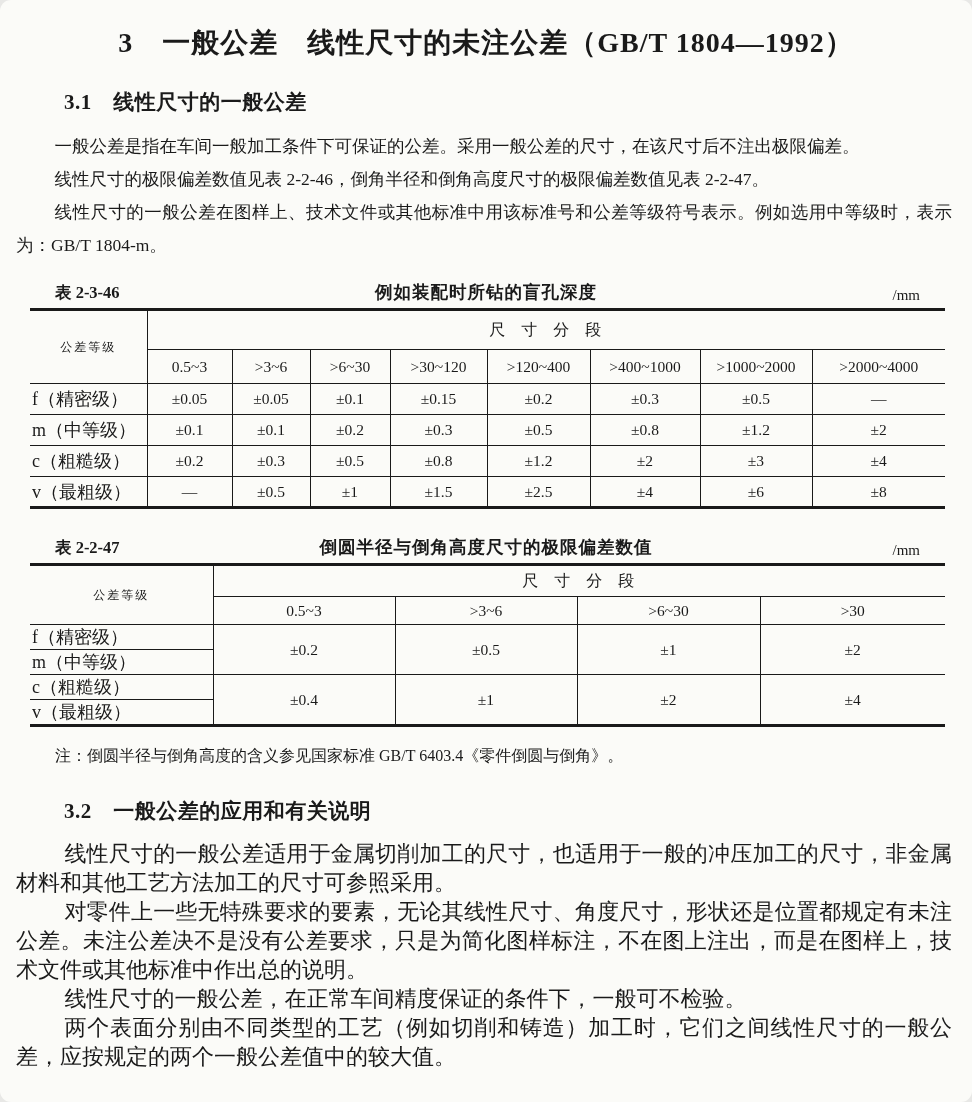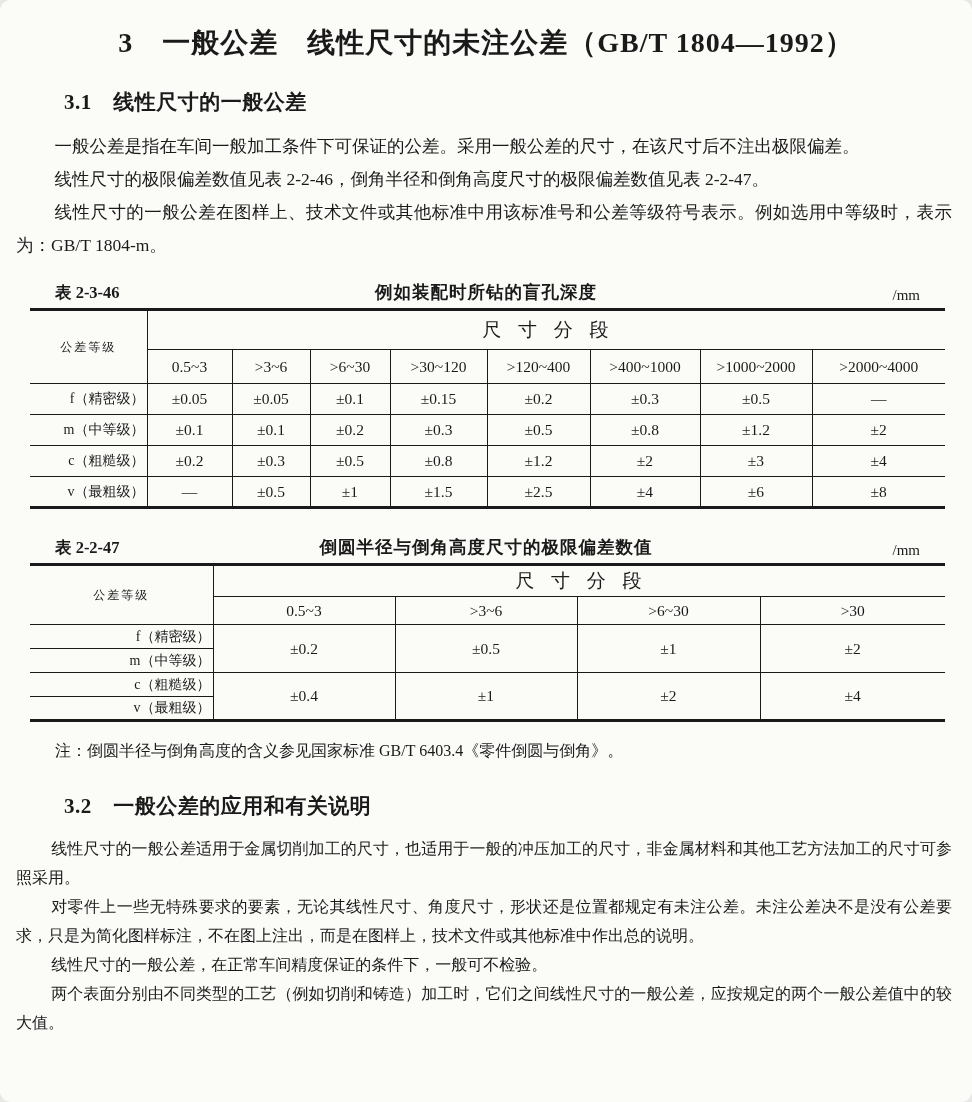--- a/index.html
+++ b/index.html
@@ -36,21 +36,21 @@
   .sec-heading.second{margin-top:30px;}
   .body-block{margin-top:14px;}
   .body-block.second{margin-top:14px;}
   p.body{
     margin:0 20px 0 16px;
     font-size:17.5px;
     line-height:33px;
     text-indent:2.2em;
     text-align:justify;
   }
-  .body-block.second p.body{line-height:29px;font-size:16px;}
+  .body-block.second p.body{line-height:29px;font-size:22px;}
   .cap{
     display:grid;
     grid-template-columns:230px 1fr 230px;
     align-items:end;
     margin:0 30px;
   }
   .cap-row1{margin-top:18px;}
   .cap-row2{margin-top:26px;}
   .cap-label{font-size:16.5px;font-weight:bold;padding-left:25px;white-space:nowrap;}
   .cap-title{text-align:center;font-size:17.5px;font-weight:bold;letter-spacing:1px;}
@@ -67,29 +67,29 @@
     border:1px solid var(--ink);
     text-align:center;
     vertical-align:middle;
     font-size:15.5px;
     padding:0 2px;
     overflow:hidden;
     white-space:nowrap;
   }
   table.t td.first{border-left:none;}
   table.t td.last{border-right:none;}
-  table.t .span-h{letter-spacing:6px;font-size:19px;padding-left:6px;}
+  table.t .span-h{letter-spacing:6px;font-size:16px;padding-left:6px;}
   table.t .corner{font-size:12px;letter-spacing:2px;}
   table.t46 tr.h1{height:40px;}
   table.t46 tr.h2{height:34px;}
   table.t46 tr.d{height:31px;}
   table.t47 tr.h1{height:32px;}
   table.t47 tr.h2{height:28px;}
   table.t47 tr.d{height:24px;}
-  table.t .grade{text-align:right;font-size:14px;}
+  table.t .grade{text-align:left;font-size:18px;}
   .note{
     margin:18px 0 0 55px;
     font-size:16px;
     line-height:22px;
   }
 </style>
 </head>
 <body>
 
 <div class="page">

